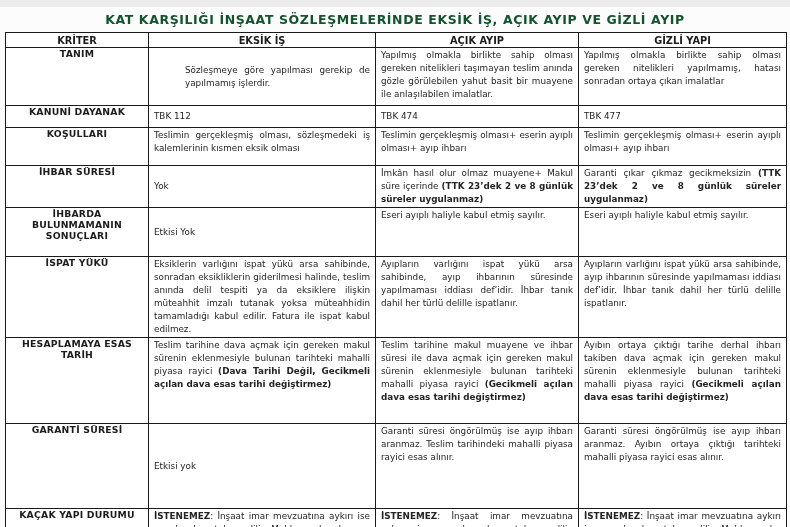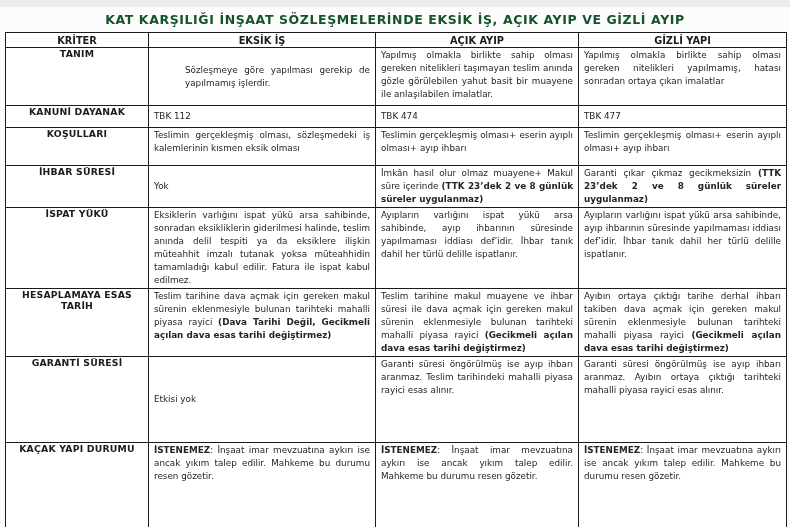--- a/index.html
+++ b/index.html
@@ -110,20 +110,26 @@
         <td class="body"><span>Teslimin gerçekleşmiş olması+ eserin ayıplı olması+ ayıp ihbarı</span></td>
         <td class="body"><span>Teslimin gerçekleşmiş olması+ eserin ayıplı olması+ ayıp ihbarı</span></td>
       </tr>
       <tr>
         <td class="kriter">İHBAR SÜRESİ</td>
         <td class="body center"><span>Yok</span></td>
         <td class="body"><span>İmkân hasıl olur olmaz muayene+ Makul süre içerinde </span><span class="b">(TTK 23’dek 2 ve 8 günlük süreler uygulanmaz)</span></td>
         <td class="body"><span>Garanti çıkar çıkmaz gecikmeksizin </span><span class="b">(TTK 23’dek 2 ve 8 günlük süreler uygulanmaz)</span></td>
       </tr>
       <tr>
+        <td class="kriter">İHBARDA BULUNMAMANIN SONUÇLARI</td>
+        <td class="body center"><span>Etkisi Yok</span></td>
+        <td class="body"><span>Eseri ayıplı haliyle kabul etmiş sayılır.</span></td>
+        <td class="body"><span>Eseri ayıplı haliyle kabul etmiş sayılır.</span></td>
+      </tr>
+      <tr>
         <td class="kriter">İSPAT YÜKÜ</td>
         <td class="body"><span>Eksiklerin varlığını ispat yükü arsa sahibinde, sonradan eksikliklerin giderilmesi halinde, teslim anında delil tespiti ya da eksiklere ilişkin müteahhit imzalı tutanak yoksa müteahhidin tamamladığı kabul edilir. Fatura ile ispat kabul edilmez.</span></td>
         <td class="body"><span>Ayıpların varlığını ispat yükü arsa sahibinde, ayıp ihbarının süresinde yapılmaması iddiası def’idir. İhbar tanık dahil her türlü delille ispatlanır.</span></td>
         <td class="body"><span>Ayıpların varlığını ispat yükü arsa sahibinde, ayıp ihbarının süresinde yapılmaması iddiası def’idir. İhbar tanık dahil her türlü delille ispatlanır.</span></td>
       </tr>
       <tr>
         <td class="kriter">HESAPLAMAYA ESAS TARİH</td>
         <td class="body"><span>Teslim tarihine dava açmak için gereken makul sürenin eklenmesiyle bulunan tarihteki mahalli piyasa rayici </span><span class="b">(Dava Tarihi Değil, Gecikmeli açılan dava esas tarihi değiştirmez)</span></td>
         <td class="body"><span>Teslim tarihine makul muayene ve ihbar süresi ile dava açmak için gereken makul sürenin eklenmesiyle bulunan tarihteki mahalli piyasa rayici </span><span class="b">(Gecikmeli açılan dava esas tarihi değiştirmez)</span></td>
         <td class="body"><span>Ayıbın ortaya çıktığı tarihe derhal ihbarı takiben dava açmak için gereken makul sürenin eklenmesiyle bulunan tarihteki mahalli piyasa rayici </span><span class="b">(Gecikmeli açılan dava esas tarihi değiştirmez)</span></td>

